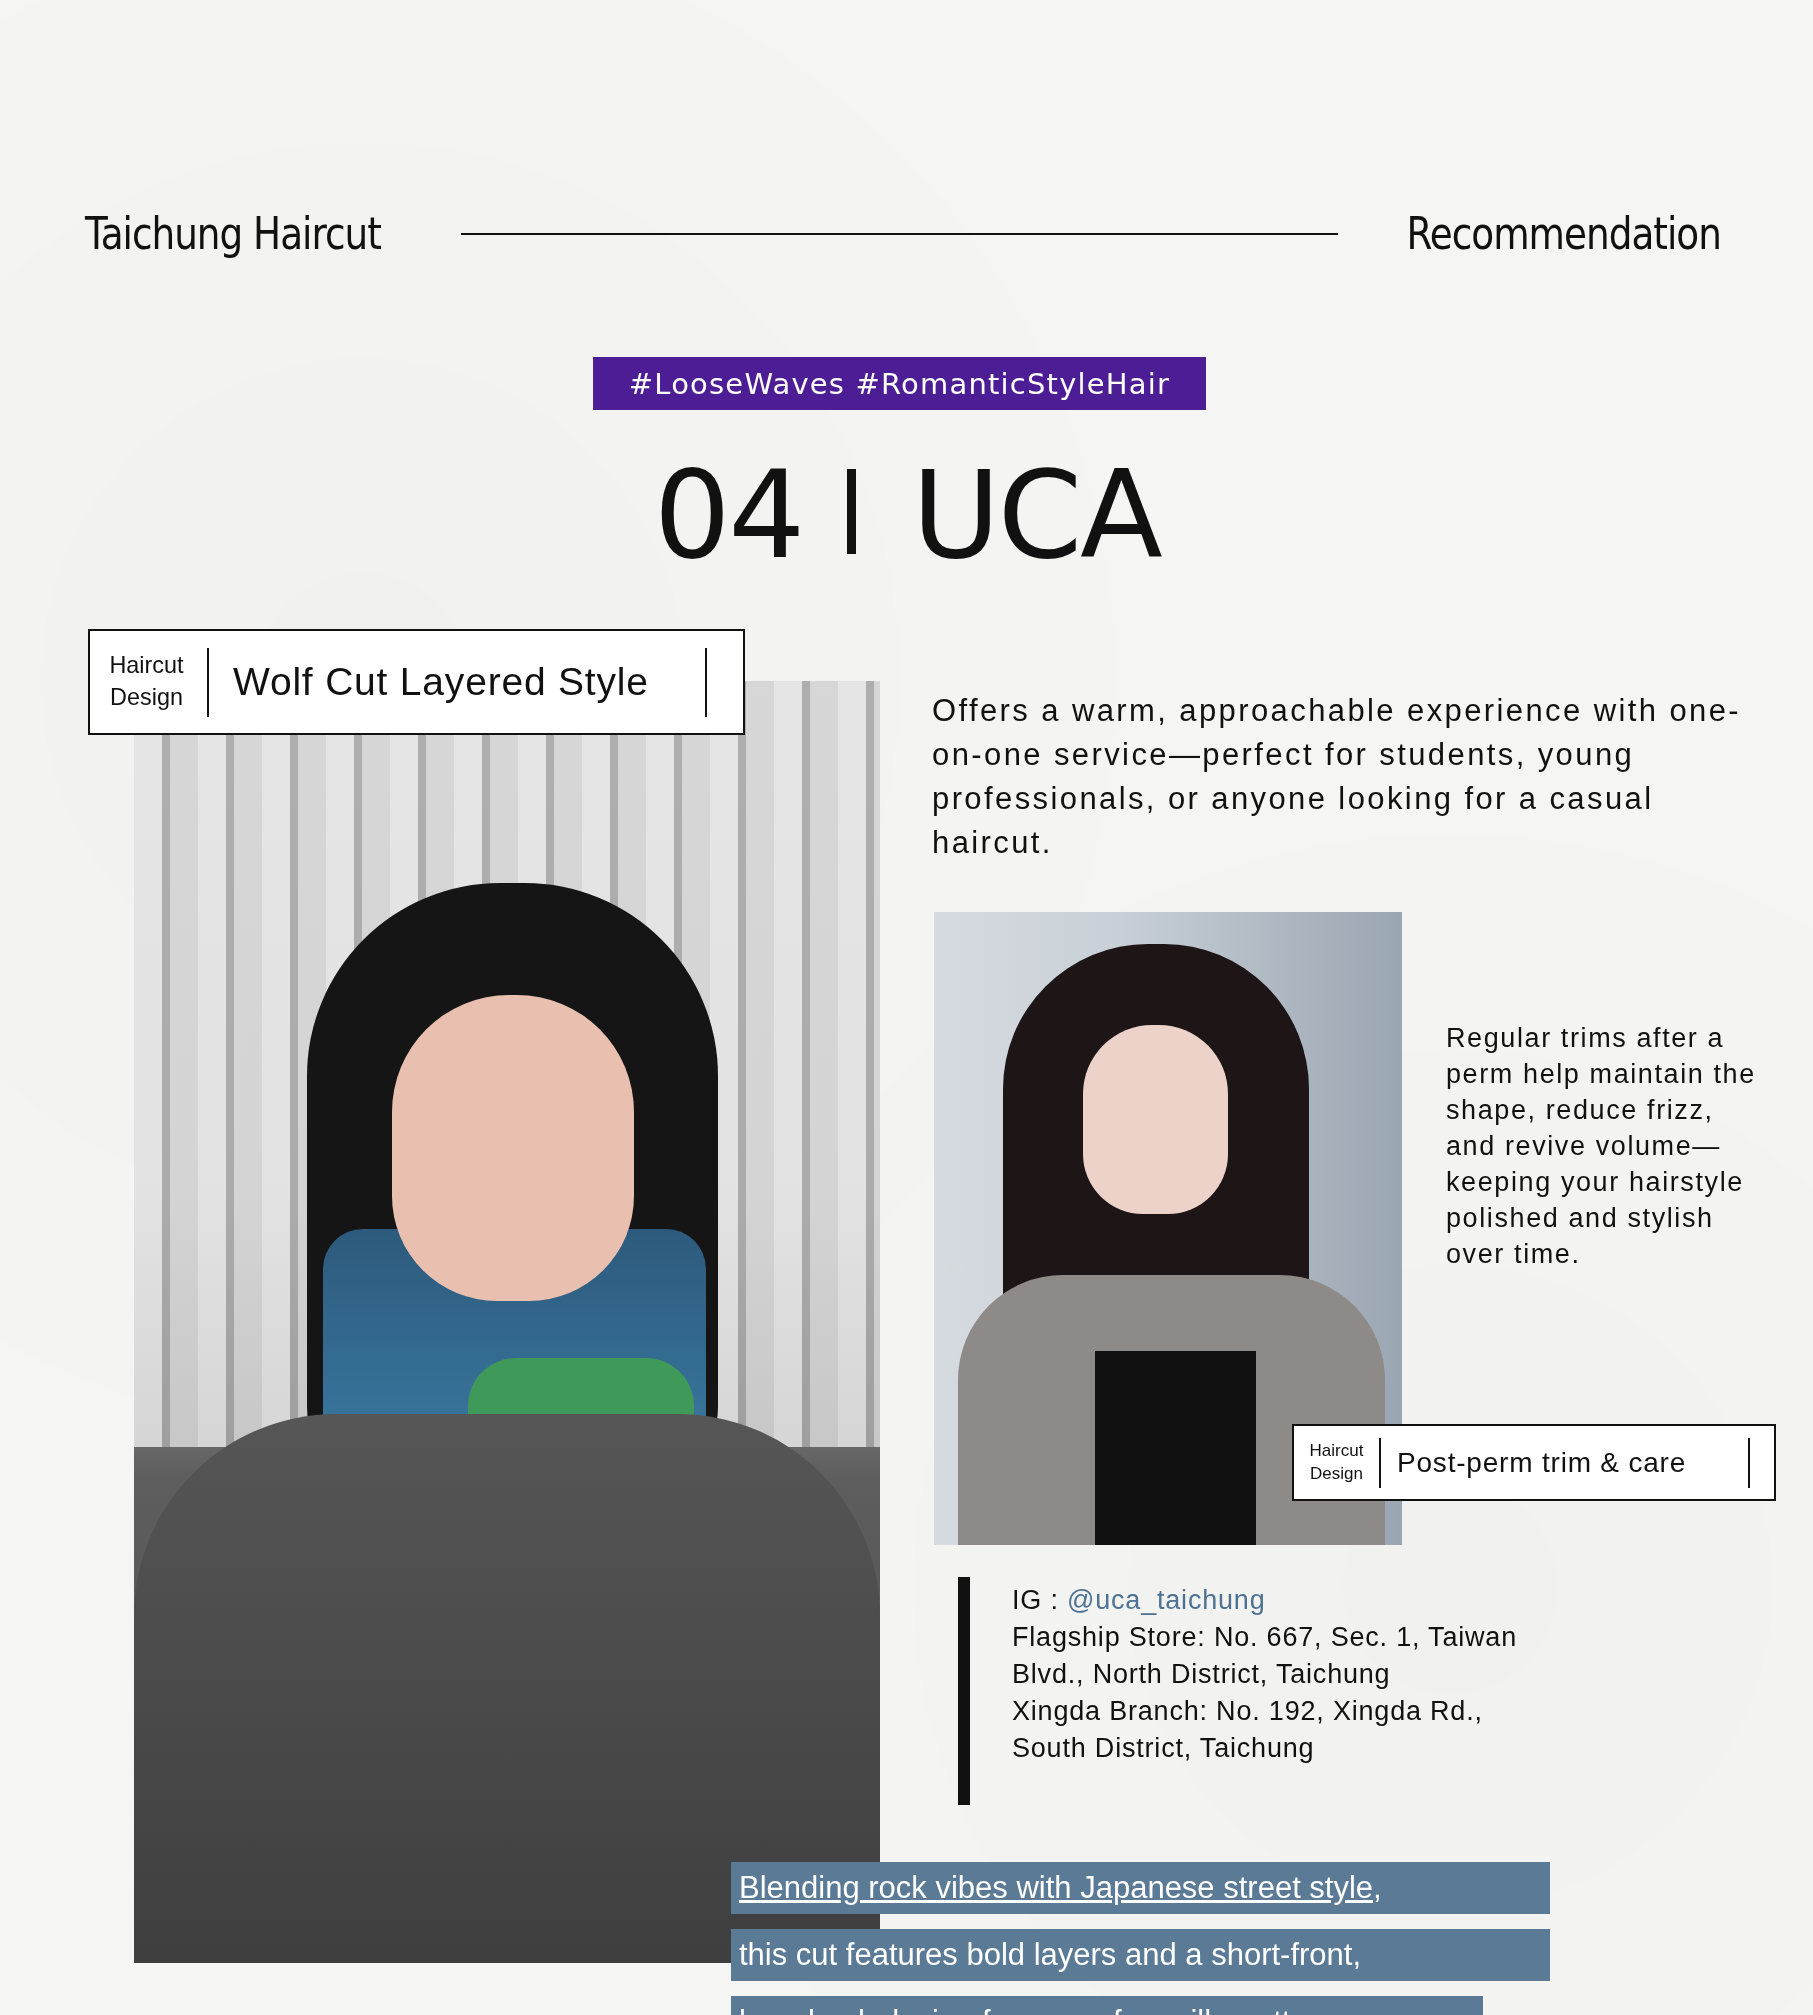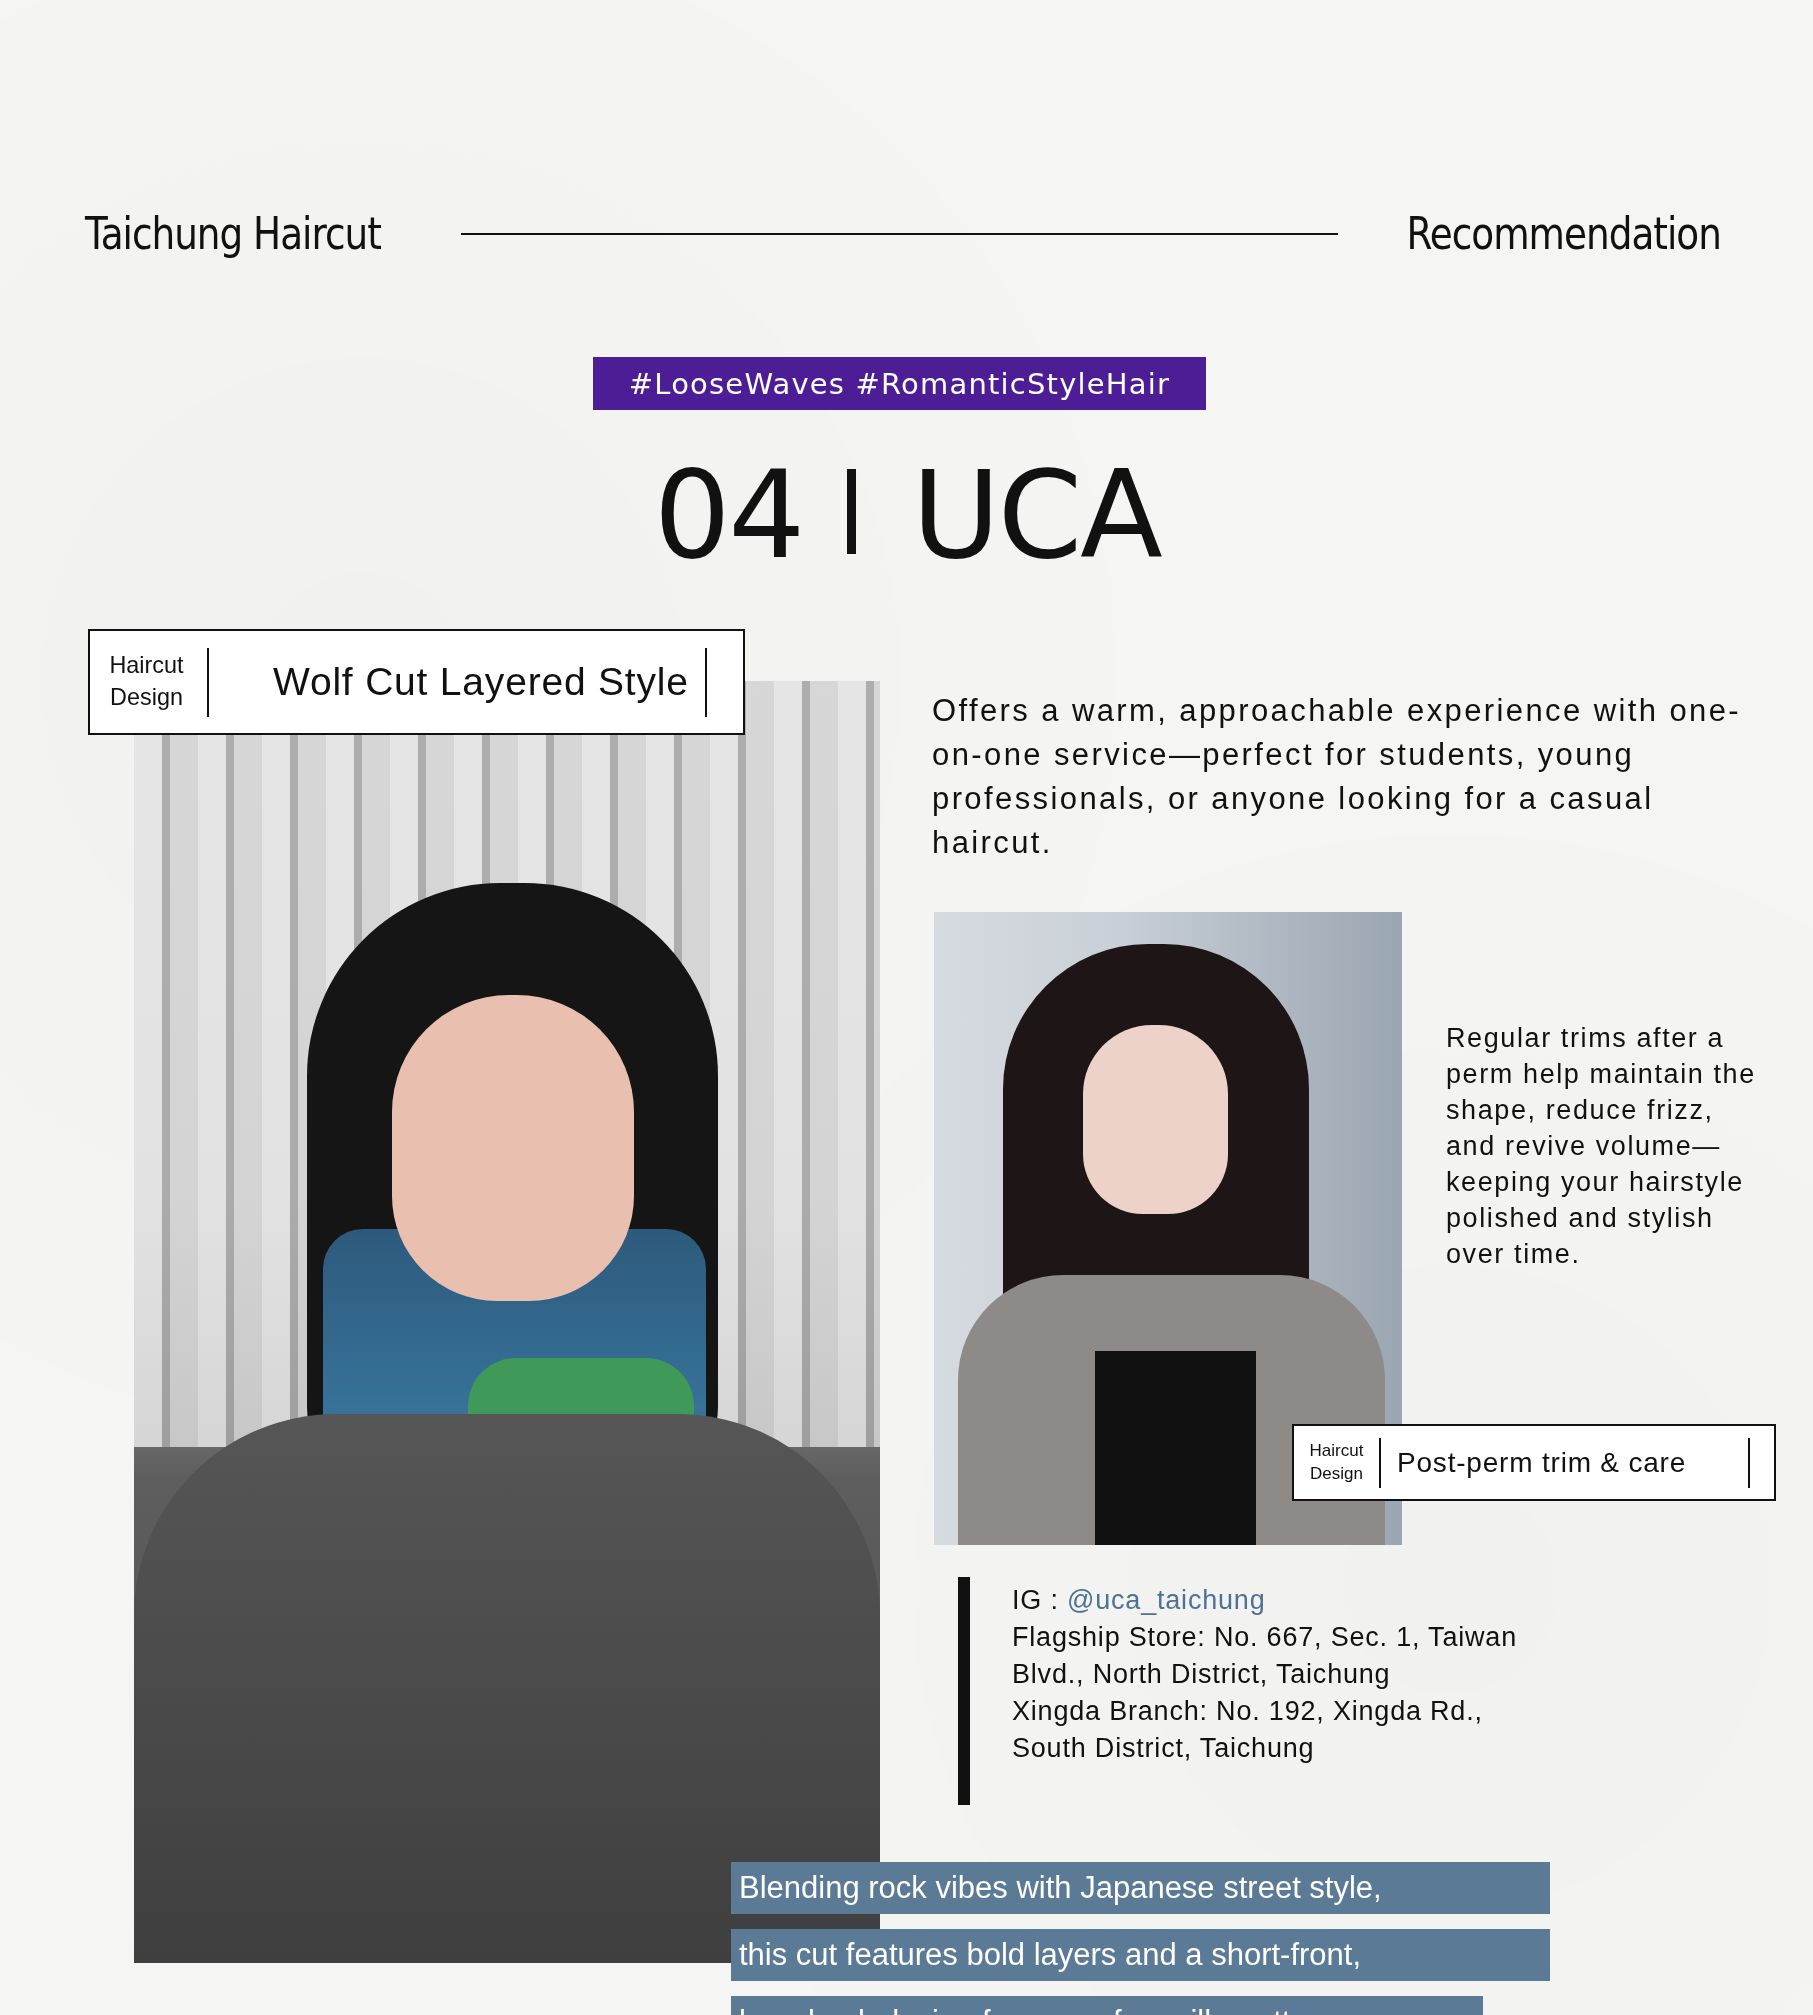--- a/index.html
+++ b/index.html
@@ -31,21 +31,21 @@
   .scarf { position:absolute; left:334px; top:677px; width:226px; height:105px; background:#3f9a5a; border-radius:48px; }
 
   .label-box { background:#fff; border:2.4px solid #111; display:flex; align-items:center; }
   .lb-small { font-family:Liberation Sans, sans-serif; text-align:center; line-height:1.35; }
   .lb-div { background:#111; }
   .lb-main { font-family:"Liberation Sans", sans-serif; letter-spacing:0.8px; }
 
   .lb1 { left:88px; top:629px; width:653px; height:102px; }
   .lb1 .lb-small { font-size:23.4px; width:121px; margin-left:-4px; }
   .lb1 .lb-div { width:2px; height:69px; margin:0 24px 0 0; }
-  .lb1 .lb-main { font-size:39px;margin-left:40px; }
+  .lb1 .lb-main { font-size:39px; }
   .lb1 .lb-end { width:2px; height:69px; background:#111; margin-left:auto; margin-right:36px; }
 
   .desc { left:932px; top:689px; width:846px; font-size:31px; line-height:44px; letter-spacing:2.4px; }
 
   .photo-2 { left:934px; top:912px; width:468px; height:633px; overflow:hidden; background:linear-gradient(90deg,#d6dbe0 0%,#c8cfd6 40%,#9aa6b2 100%); }
   .p2-hair { position:absolute; left:69px; top:32px; width:306px; height:524px; background:#1e1616; border-radius:145px 145px 48px 48px; }
   .p2-face { position:absolute; left:149px; top:113px; width:145px; height:189px; background:#ecd2c8; border-radius:69px 69px 60px 60px; }
   .p2-jacket { position:absolute; left:24px; top:363px; width:427px; height:282px; background:#8d8a87; border-radius:105px 105px 0 0; }
   .p2-top { position:absolute; left:161px; top:439px; width:161px; height:202px; background:#111; }
 
@@ -55,21 +55,21 @@
   .lb2 .lb-small { font-size:17px; width:85px; }
   .lb2 .lb-div { width:2px; height:50px; margin:0 16px 0 0; }
   .lb2 .lb-main { font-size:28px; }
   .lb2 .lb-end { width:2px; height:50px; background:#111; margin-left:auto; margin-right:24px; }
 
   .info-bar { left:958px; top:1577px; width:12px; height:228px; background:#111; }
   .info { left:1012px; top:1582px; font-size:27px; line-height:37px; letter-spacing:0.8px; }
   .info .ig-handle { color:#4d7294; }
 
   .quote { left:731px; font-size:31px; color:#fff; background:#5b7a96; height:52px; display:flex; align-items:center; padding:0 8px; box-sizing:border-box; }
-  .q1 { top:1862px; width:819px; }
+  .q1 { top:1862px; width:819px;text-decoration:underline; }
   .q2 { top:1929px; width:819px; }
   .q3 { top:1996px; width:752px; }
 </style>
 </head>
 <body>
 
 <div class="abs hdr-left">Taichung Haircut</div>
 <div class="abs hdr-line"></div>
 <div class="abs hdr-right">Recommendation</div>
 

